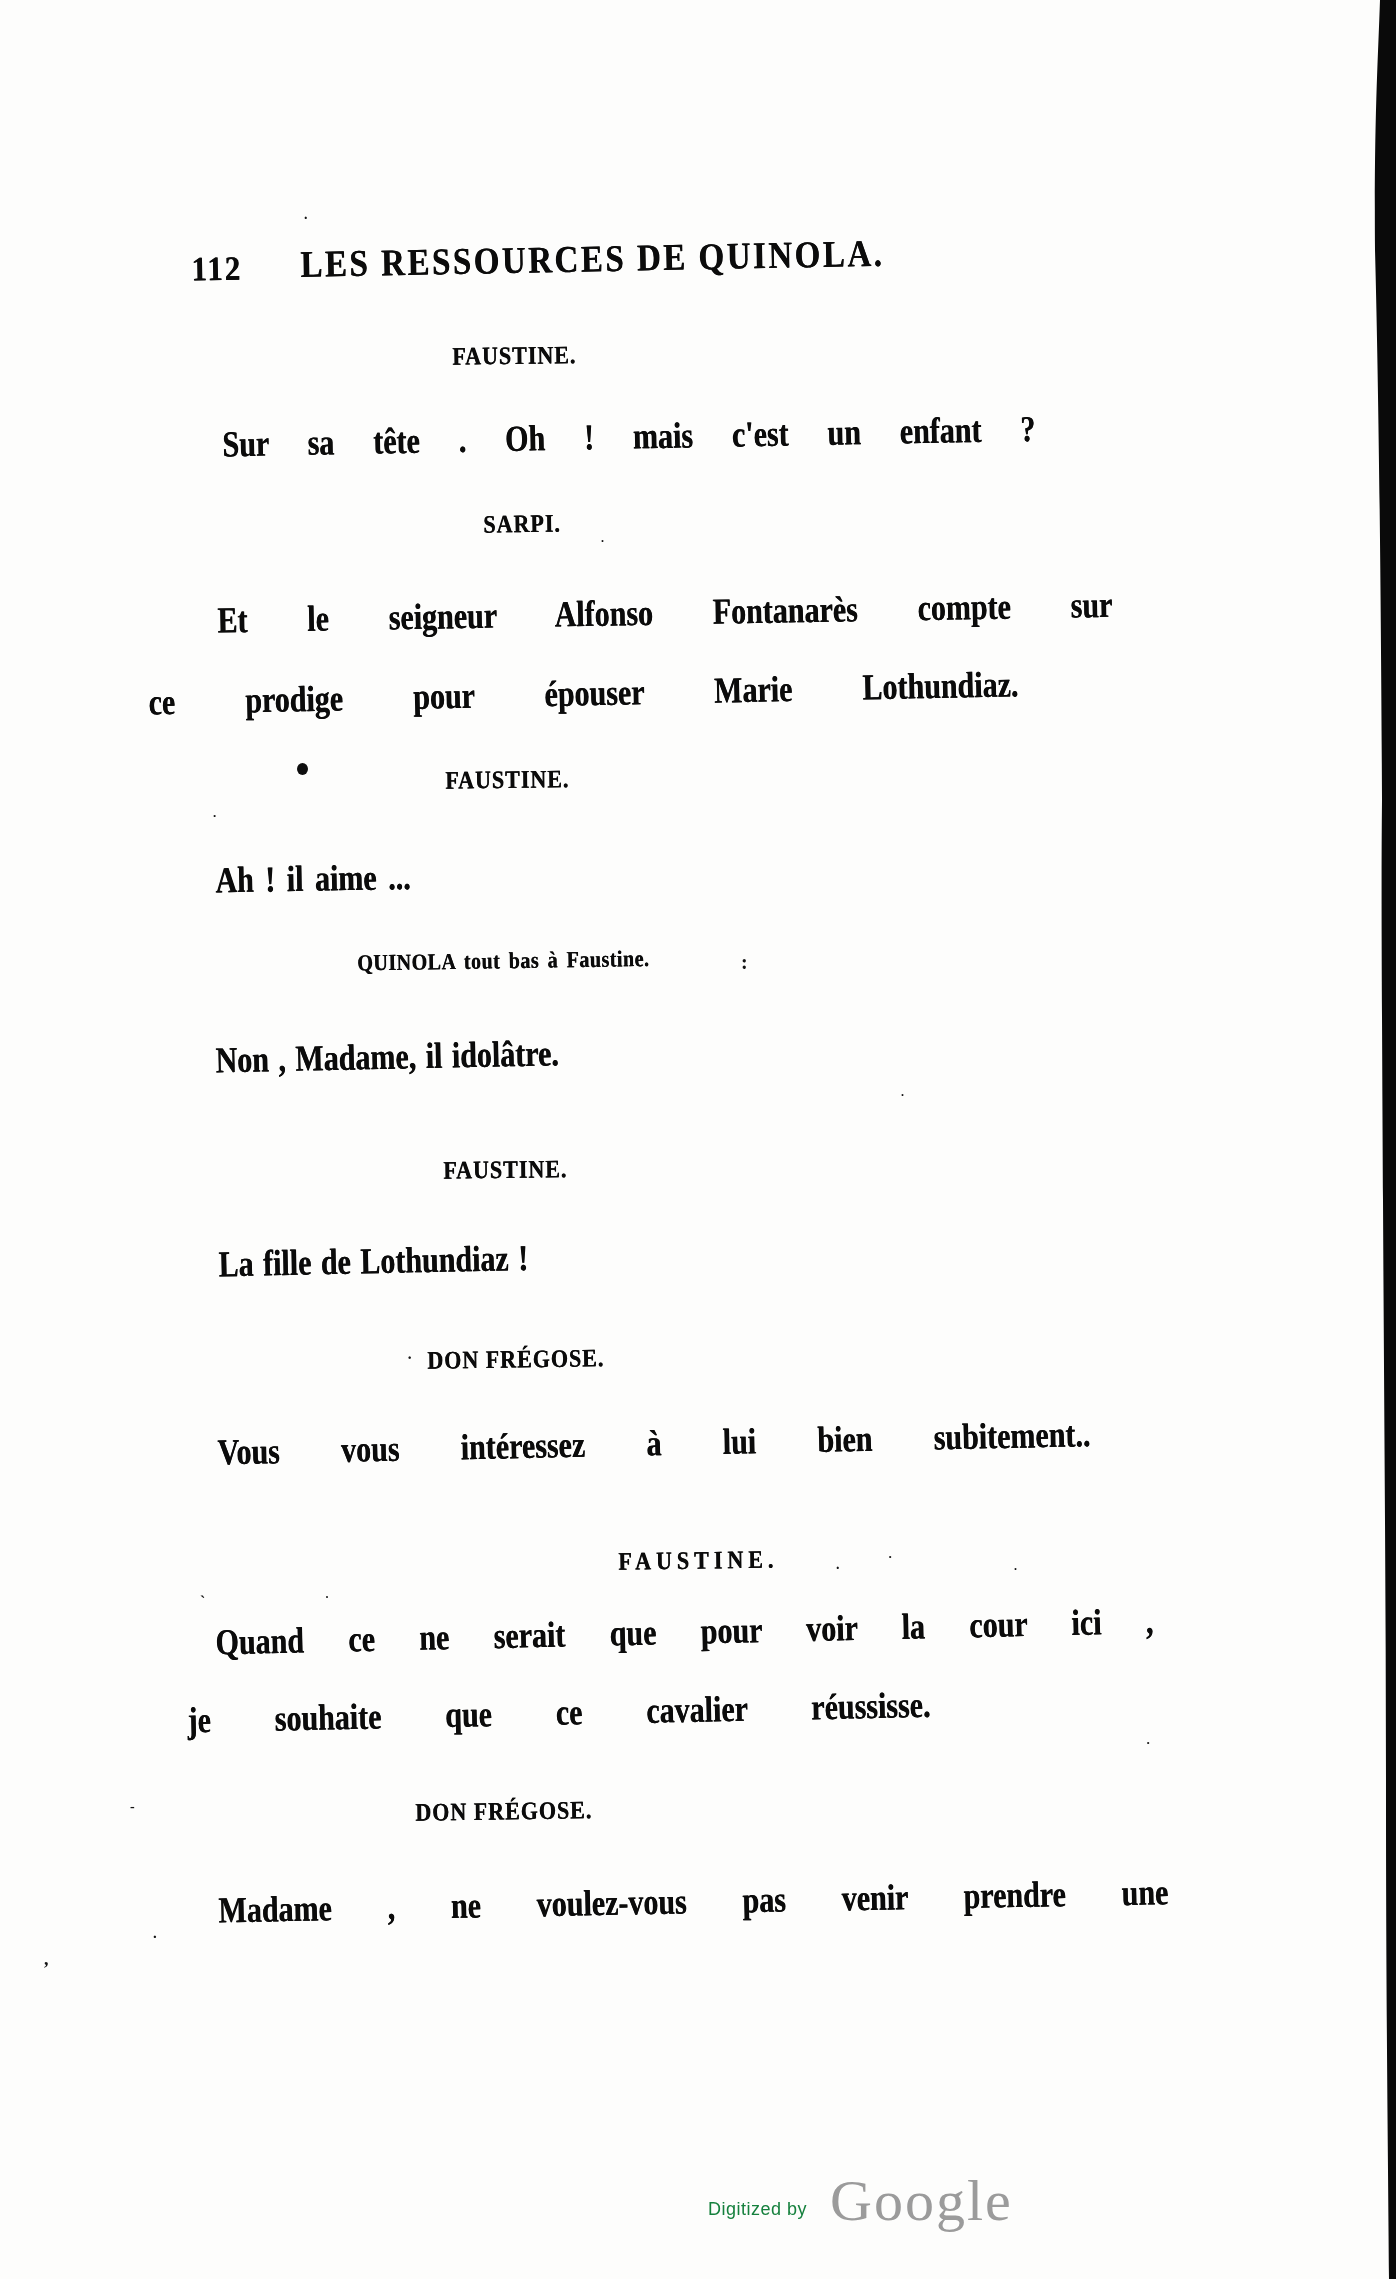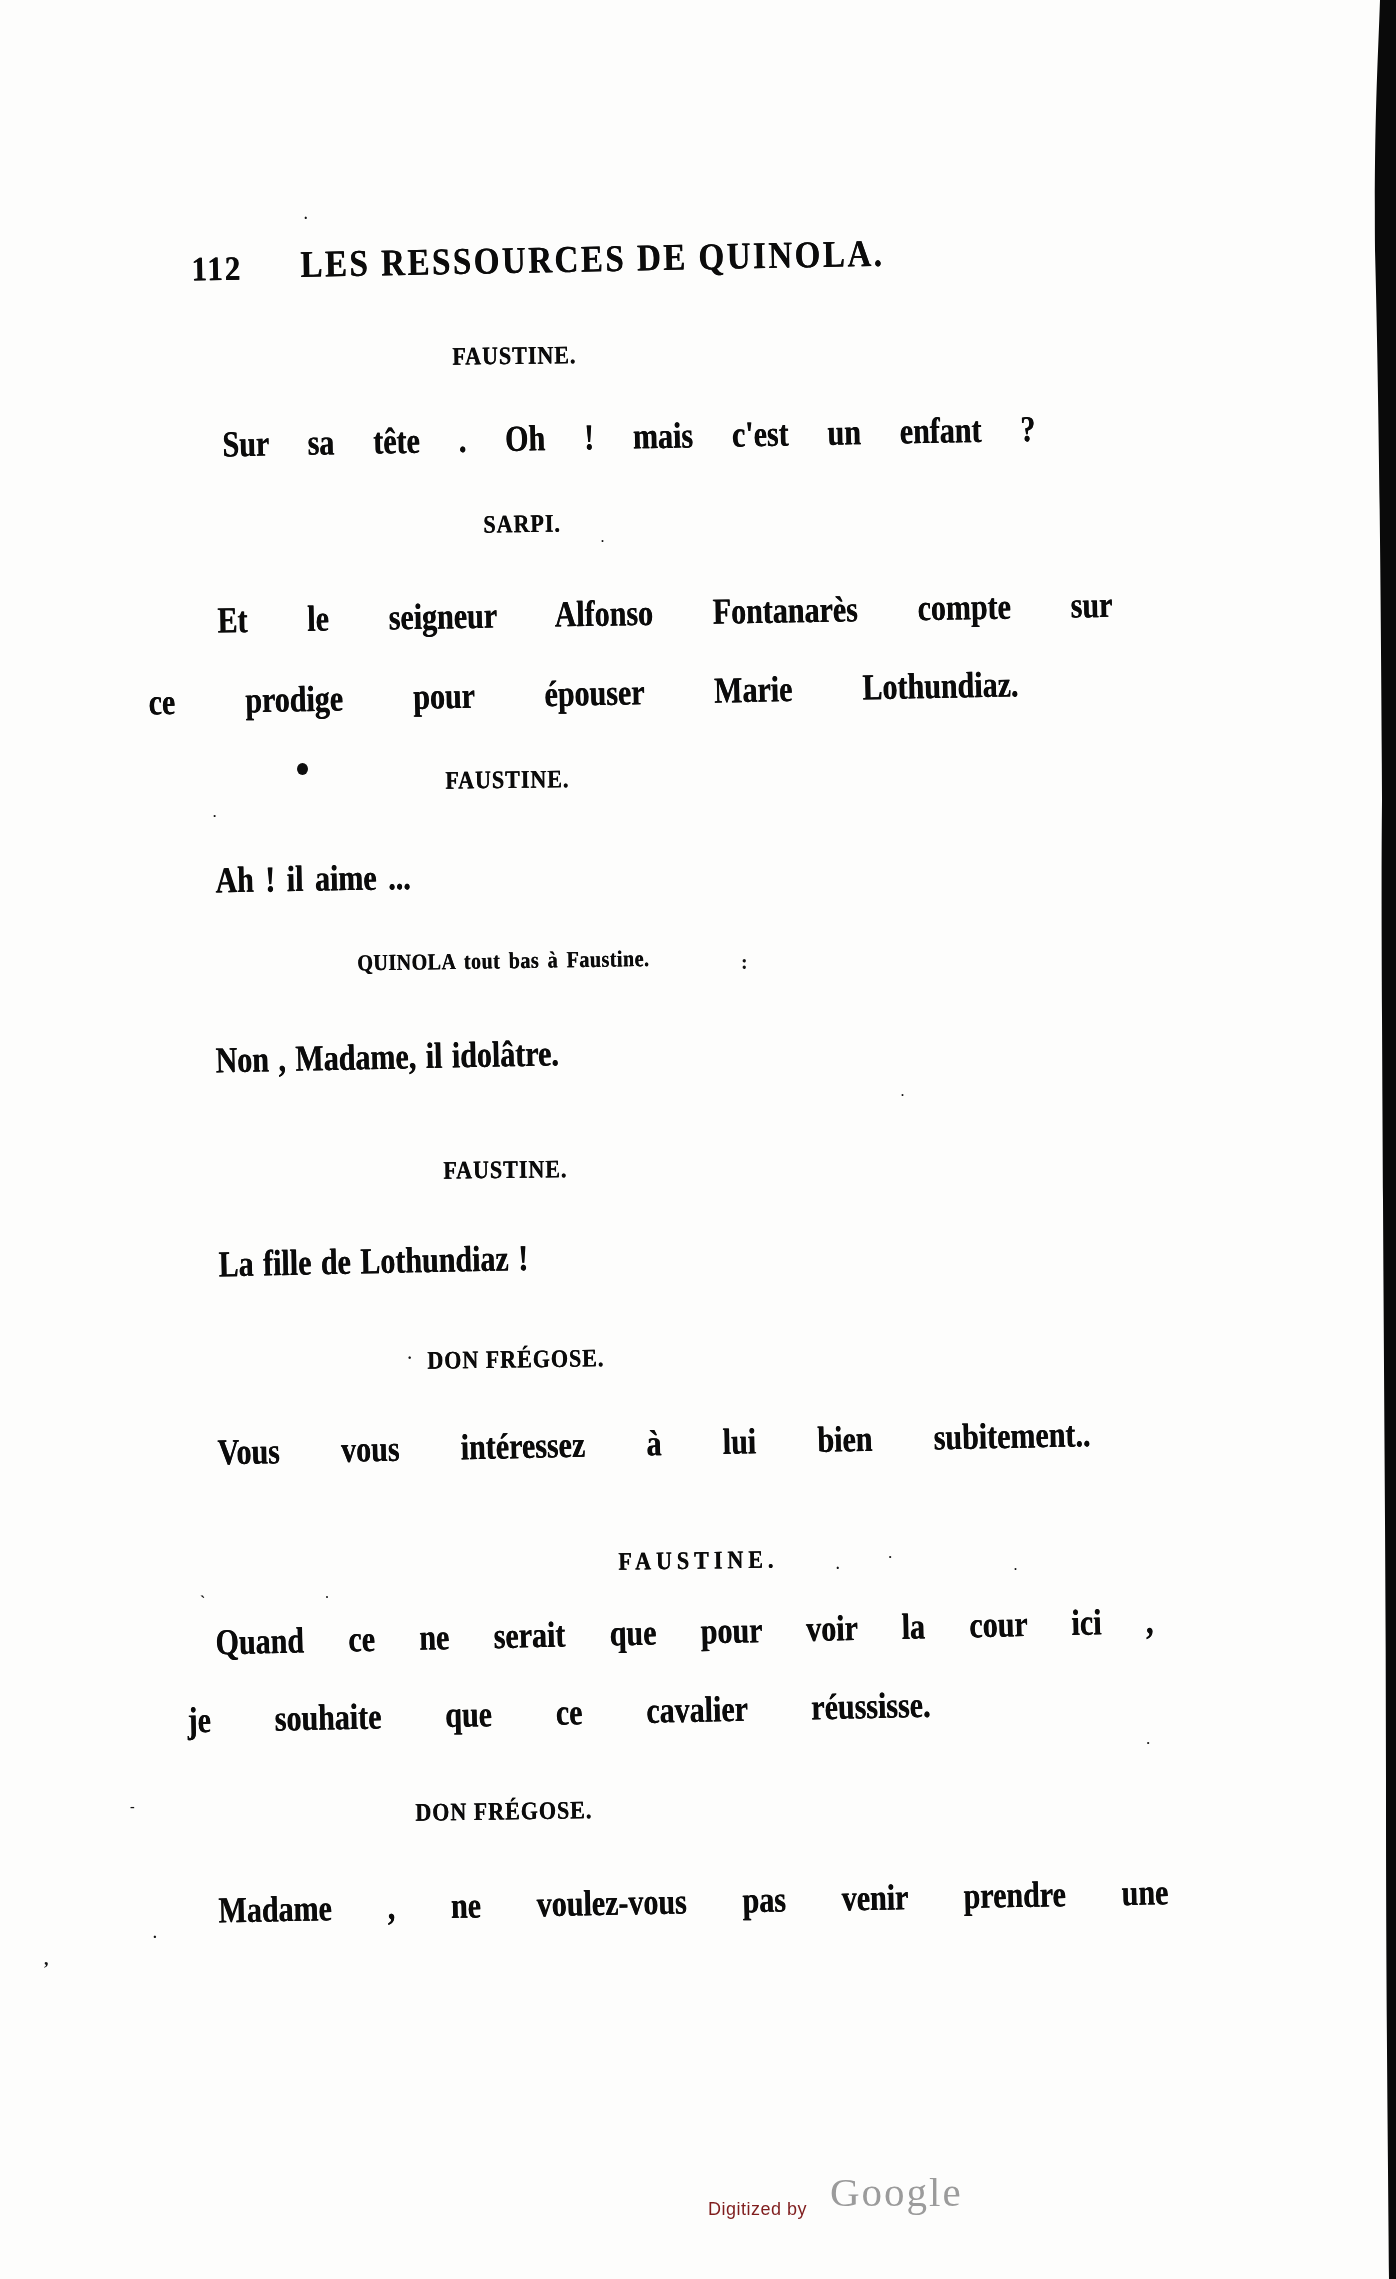--- a/index.html
+++ b/index.html
@@ -34,25 +34,25 @@
   .speck{
     position:absolute;color:#141414;font-weight:700;
     font-family:"Liberation Serif",serif;line-height:1;
   }
   .inkdot{
     position:absolute;width:11px;height:12px;border-radius:50%;
     background:#0e0e0e;
   }
   .wm-small{
     position:absolute;font-family:"Liberation Sans",sans-serif;
-    font-size:18px;color:#7f1d1d;letter-spacing:0.5px;line-height:1;
+    font-size:18px;color:#15803d;letter-spacing:0.5px;line-height:1;
   }
   .wm-brand{
     position:absolute;font-family:"Liberation Serif","DejaVu Serif",serif;
-    font-size:41px;color:#9b9b9b;letter-spacing:2px;line-height:1;font-weight:400;
+    font-size:58px;color:#9b9b9b;letter-spacing:2px;line-height:1;font-weight:400;
   }
   .gutter{position:absolute;left:0;top:0;pointer-events:none;}
 </style>
 </head>
 <body>
 
 <div id="page">
 
   <div class="line pagenum" style="left:191px;top:252px;transform:rotate(-1deg) scaleY(1.1);">112</div>
   <div class="line runtitle" style="left:300px;top:246px;transform:rotate(-1.1deg) scaleY(1.15);">LES RESSOURCES DE QUINOLA.</div>

